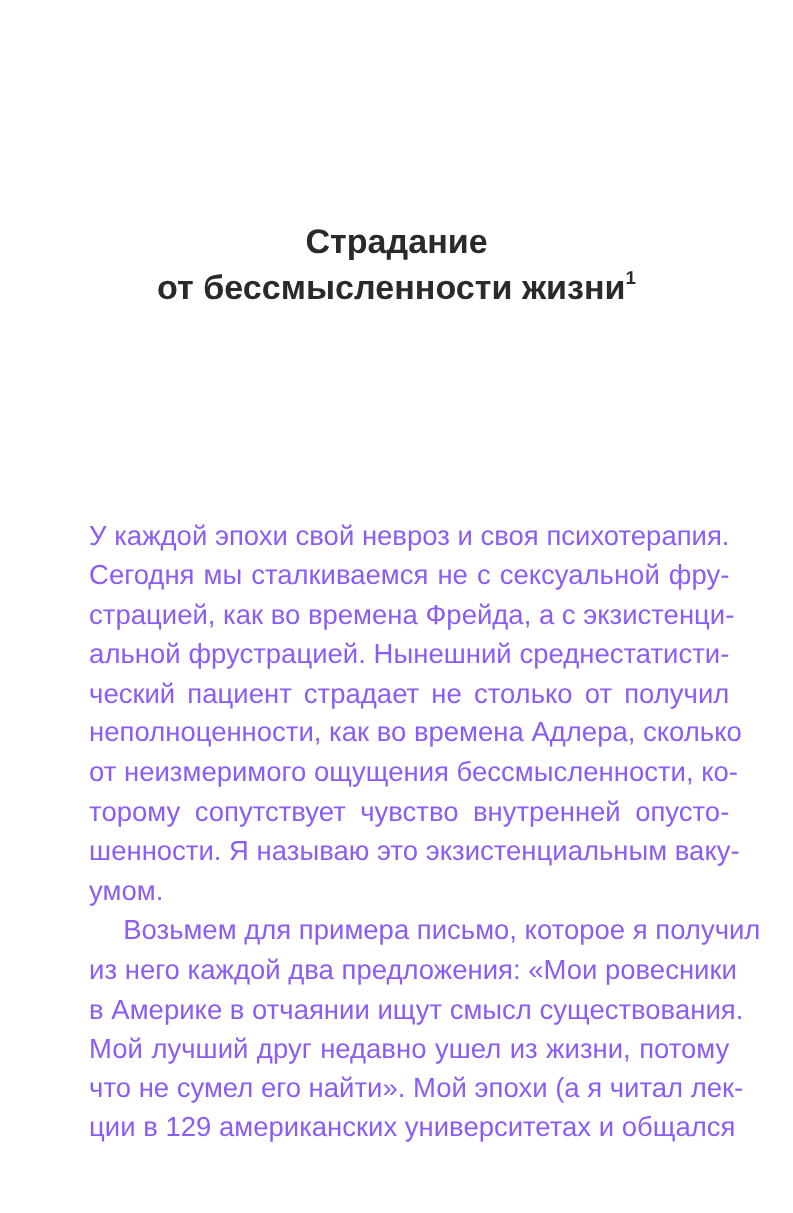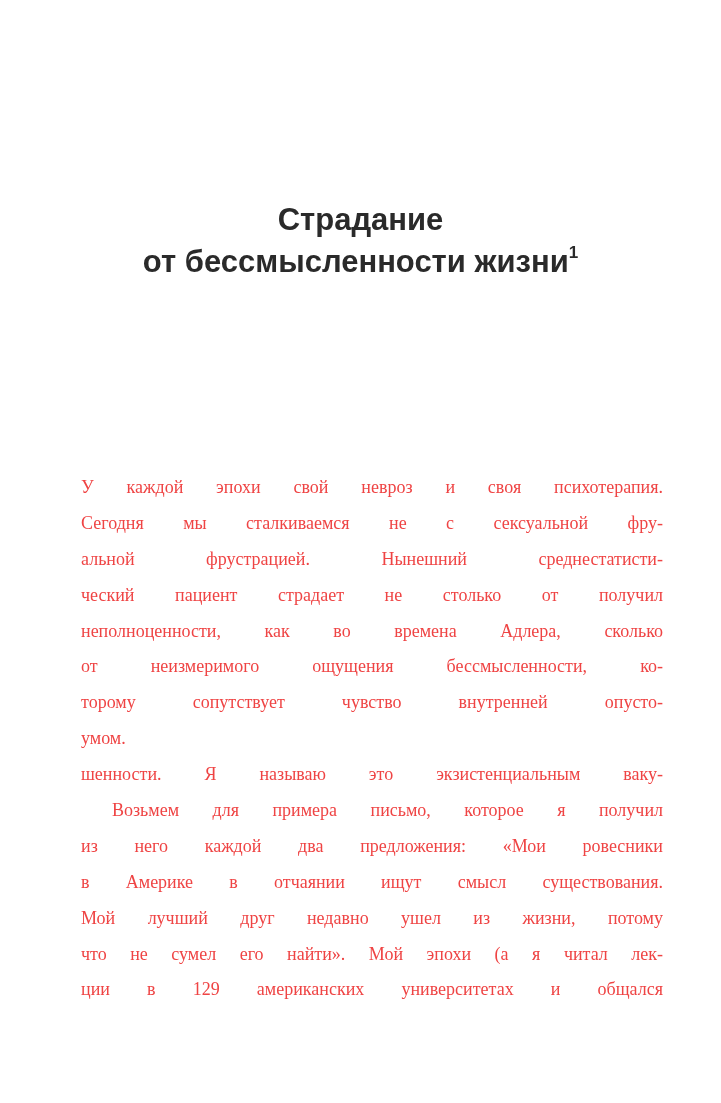--- a/index.html
+++ b/index.html
@@ -39,23 +39,23 @@
       line-height: 0;
       position: relative;
       top: -3px;
       vertical-align: super;
     }
     .body-text {
       position: absolute;
       left: 81px;
       top: 470px;
       width: 582px;
-      font-family: Liberation Serif, serif;
-      font-size: 18px;
-      color: #ef4444;
+      font-family: Liberation Sans, sans-serif;
+      font-size: 25px;
+      color: #8b5cf6;
     }
     .body-text .ln {
       display: block;
       height: 35.9px;
       line-height: 35.9px;
       white-space: nowrap;
       text-align: justify;
       text-align-last: justify;
     }
     .body-text .ln.last {
@@ -72,27 +72,28 @@
 
   <h1 class="title">
     <span class="line">Страдание</span>
     <span class="line"><span>от бессмысленности жизни</span><sup>1</sup></span>
   </h1>
 
   <div class="body-text">
     <div>
       <span class="ln">У каждой эпохи свой невроз и своя психотерапия.</span>
       <span class="ln">Сегодня мы сталкиваемся не с сексуальной фру-</span>
+      <span class="ln">страцией, как во времена Фрейда, а с экзистенци-</span>
       <span class="ln">альной фрустрацией. Нынешний среднестатисти-</span>
       <span class="ln">ческий пациент страдает не столько от получил</span>
       <span class="ln">неполноценности, как во времена Адлера, сколько</span>
       <span class="ln">от неизмеримого ощущения бессмысленности, ко-</span>
       <span class="ln">торому сопутствует чувство внутренней опусто-</span>
+      <span class="ln">шенности. Я называю это экзистенциальным ваку-</span>
       <span class="ln last">умом.</span>
-      <span class="ln">шенности. Я называю это экзистенциальным ваку-</span>
     </div>
     <div>
       <span class="ln indent">Возьмем для примера письмо, которое я получил</span>
       <span class="ln">из него каждой два предложения: «Мои ровесники</span>
       <span class="ln">в Америке в отчаянии ищут смысл существования.</span>
       <span class="ln">Мой лучший друг недавно ушел из жизни, потому</span>
       <span class="ln">что не сумел его найти». Мой эпохи (а я читал лек-</span>
       <span class="ln">ции в 129 американских университетах и общался</span>
     </div>
   </div>

